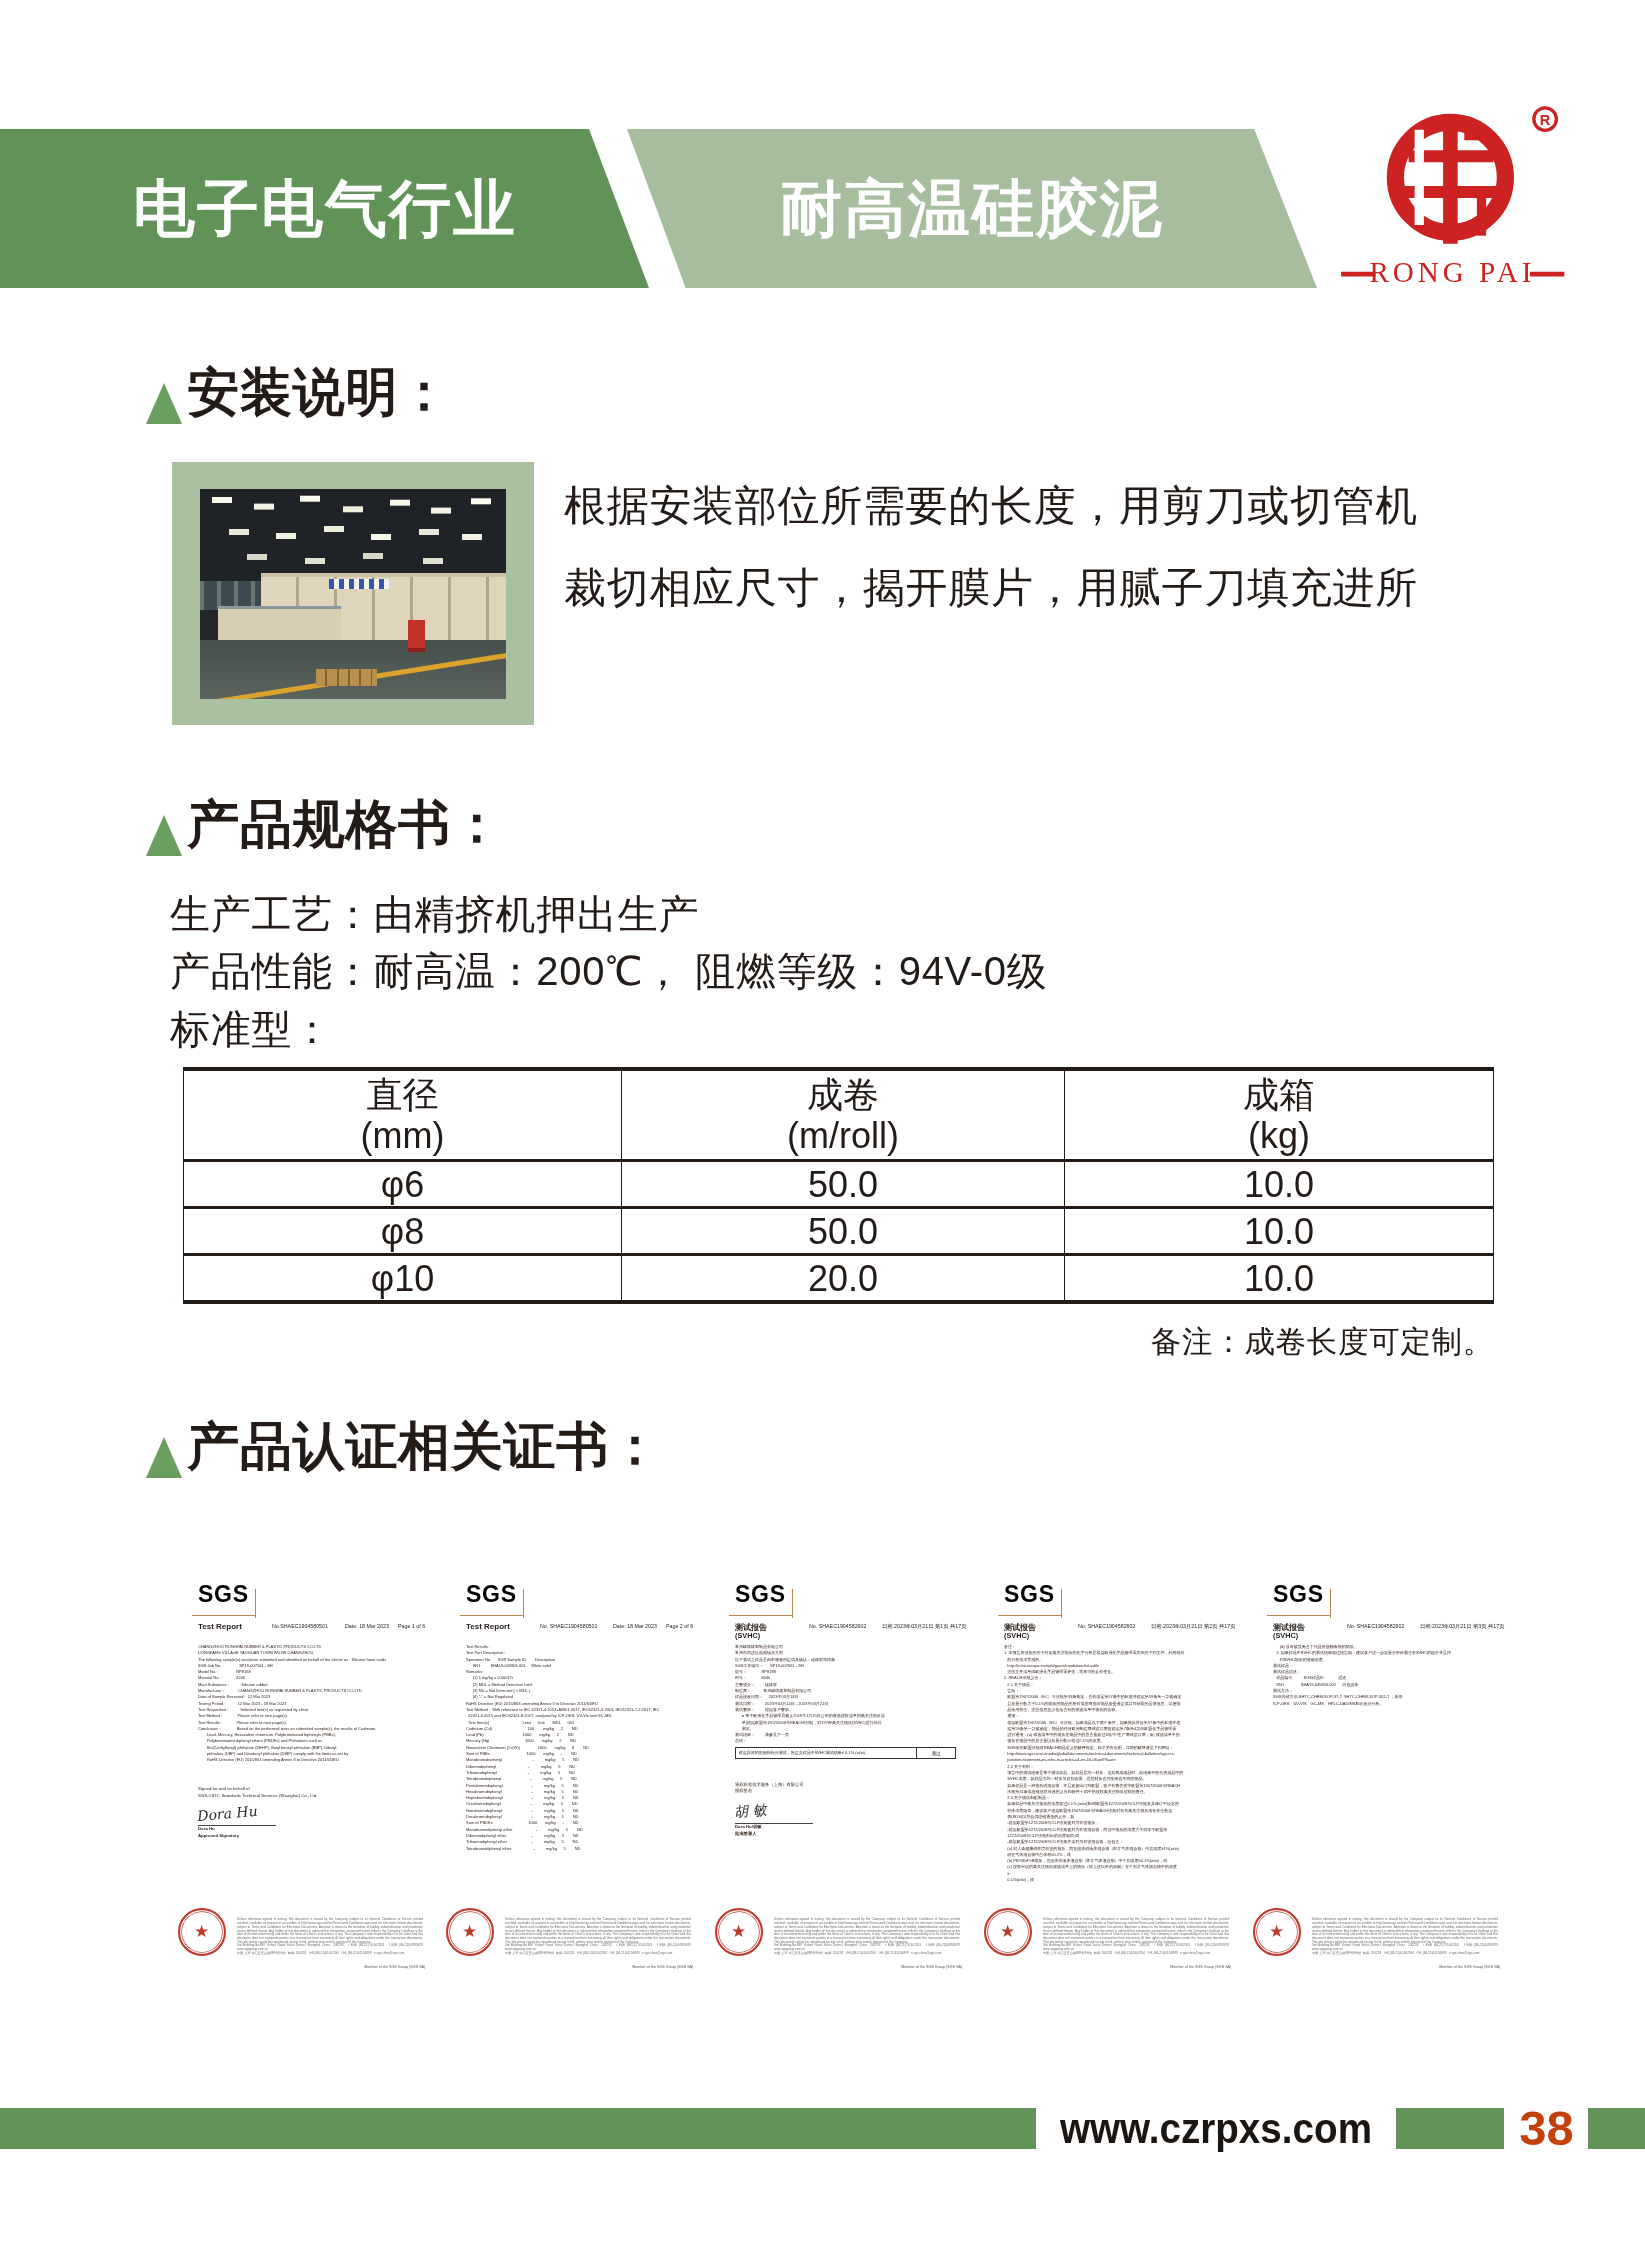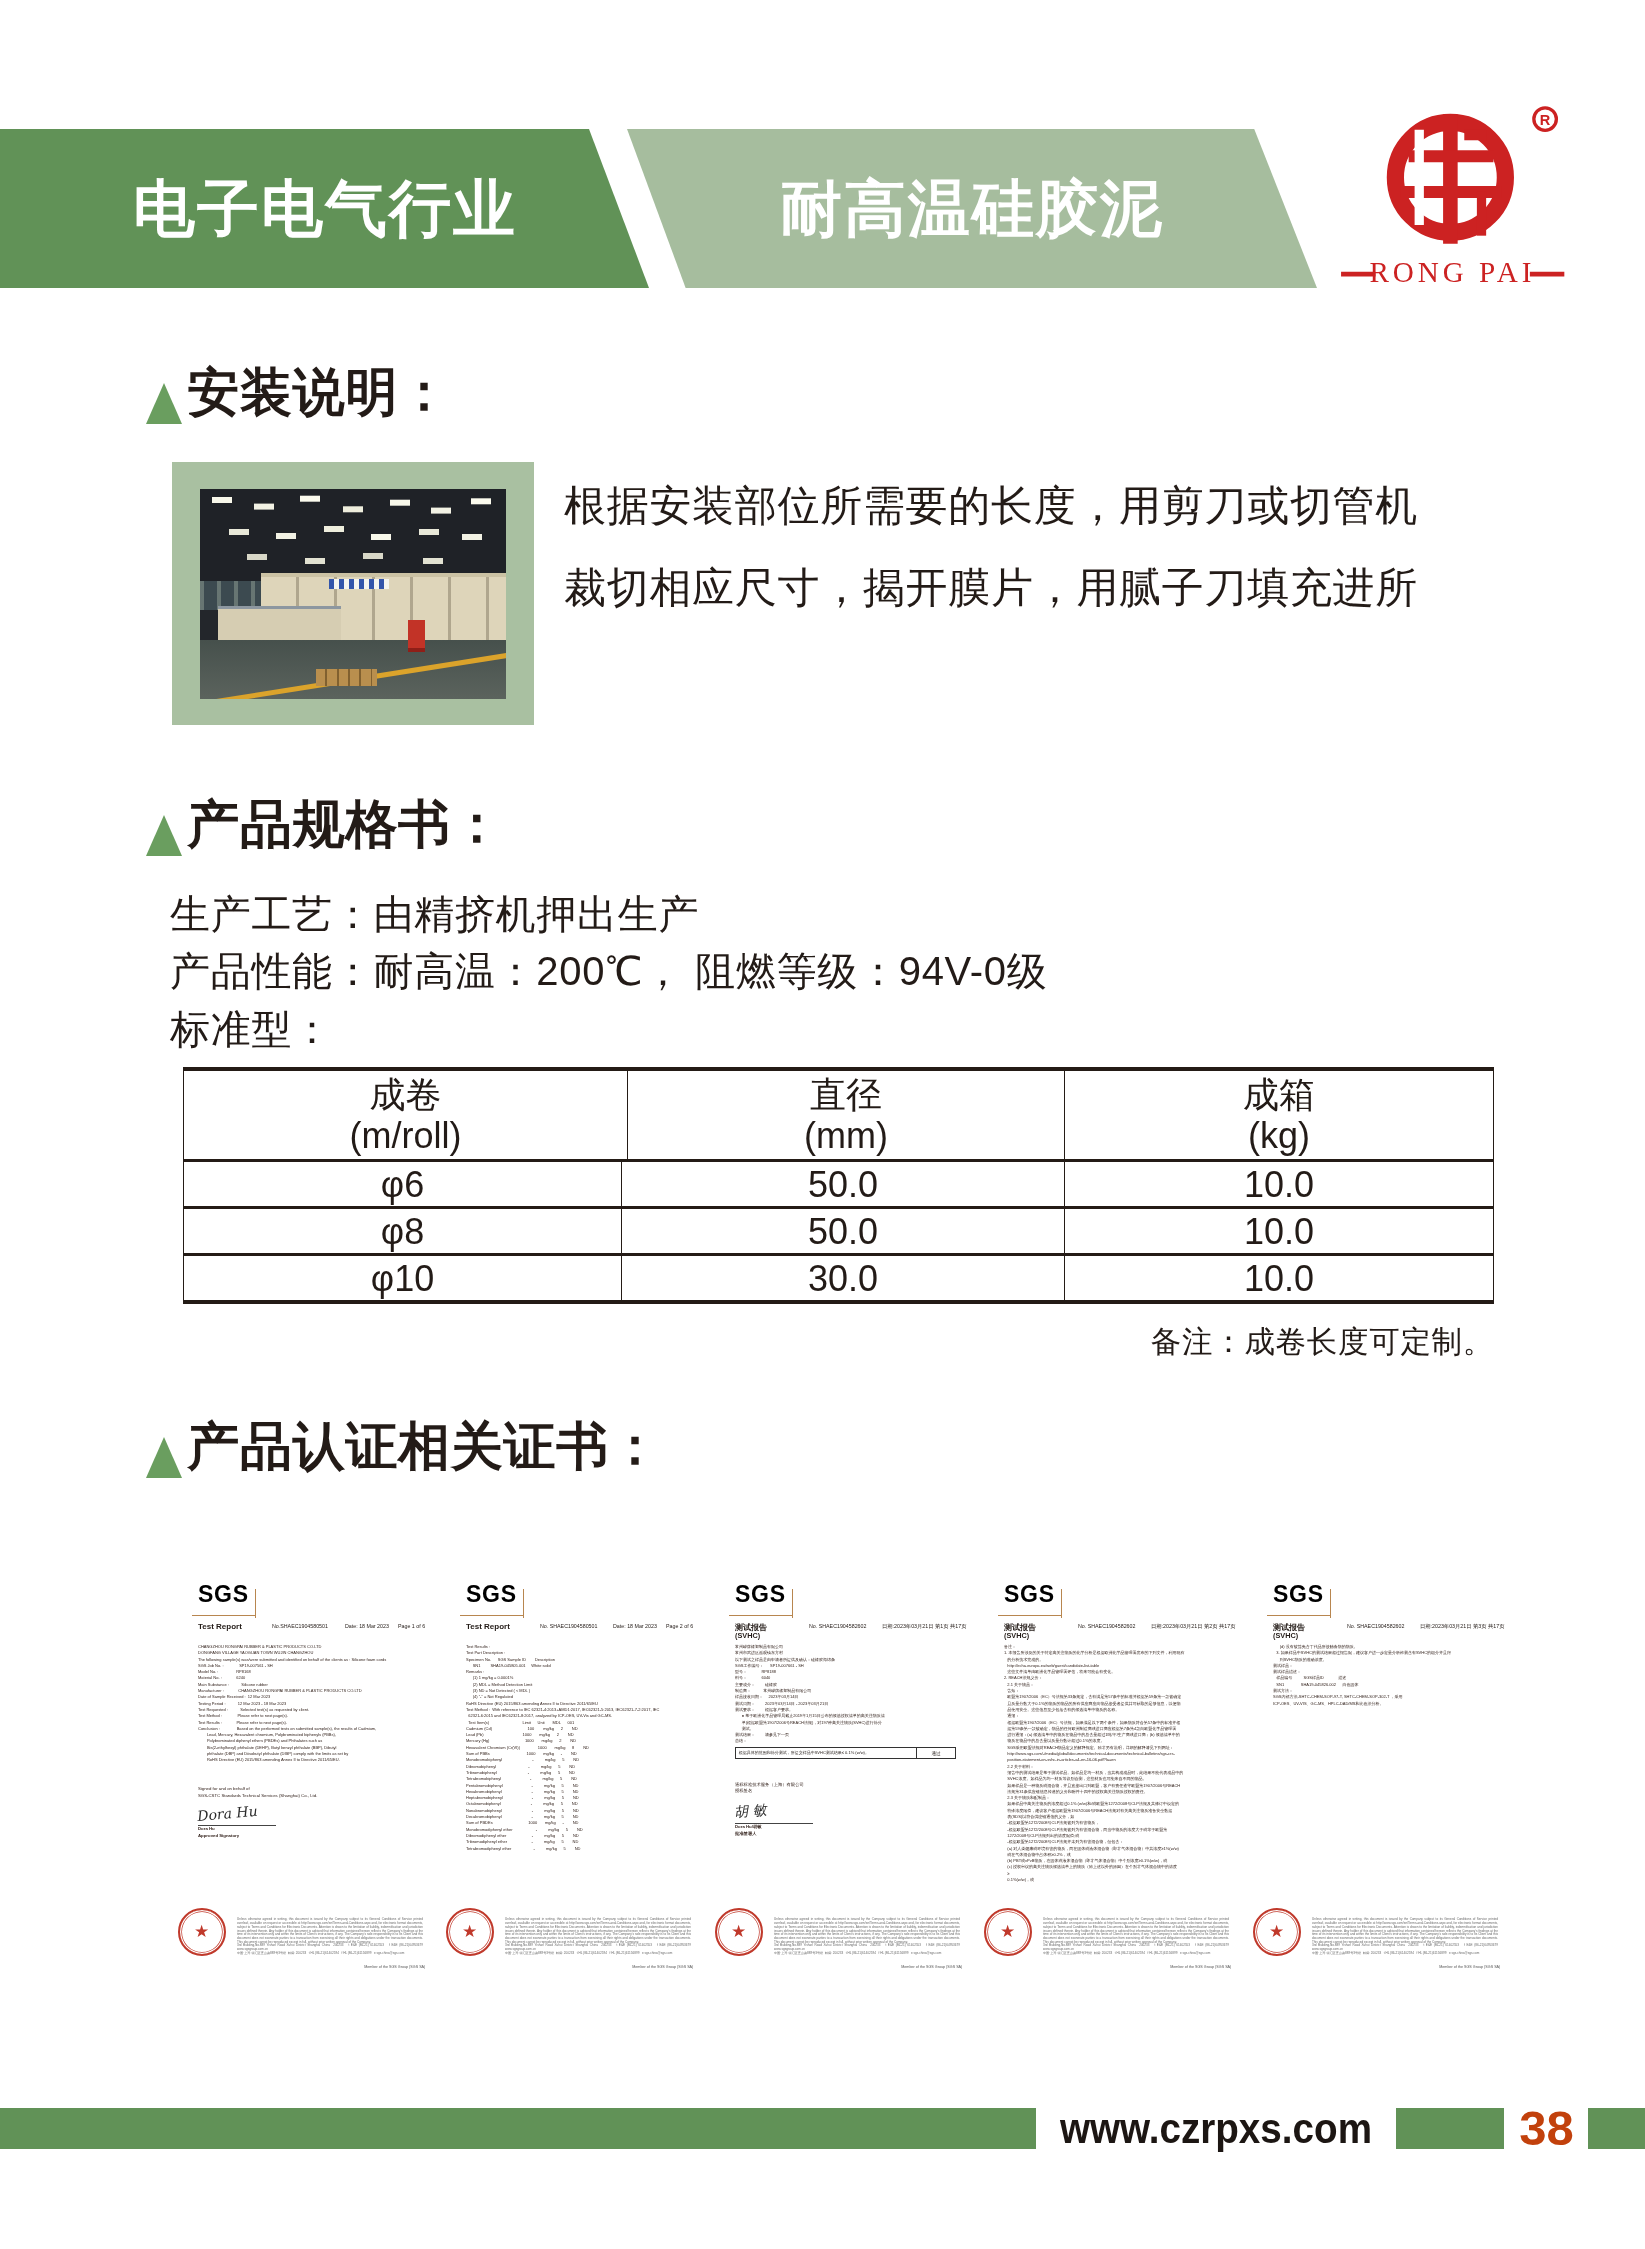--- a/index.html
+++ b/index.html
@@ -166,46 +166,46 @@
   <span class="tri"></span>
   <span class="txt">产品规格书：</span>
 </div>
 
 <div class="spec-line" style="top:887px;">生产工艺：由精挤机押出生产</div>
 <div class="spec-line" style="top:944px;">产品性能：耐高温：200℃， 阻燃等级：94V-0级</div>
 <div class="spec-line" style="top:1002px;">标准型：</div>
 
 <div class="spec-table">
   <div class="t-row t-head">
+    <div class="t-cell c1">
+      <span>直径</span>
+      <span>(mm)</span>
+    </div>
     <div class="t-cell c2">
       <span>成卷</span>
       <span>(m/roll)</span>
-    </div>
-    <div class="t-cell c1">
-      <span>直径</span>
-      <span>(mm)</span>
     </div>
     <div class="t-cell c3">
       <span>成箱</span>
       <span>(kg)</span>
     </div>
   </div>
   <div class="t-row t-body">
     <div class="t-cell c1">φ6</div>
     <div class="t-cell c2">50.0</div>
     <div class="t-cell c3">10.0</div>
   </div>
   <div class="t-row t-body">
     <div class="t-cell c1">φ8</div>
     <div class="t-cell c2">50.0</div>
     <div class="t-cell c3">10.0</div>
   </div>
   <div class="t-row t-body">
     <div class="t-cell c1">φ10</div>
-    <div class="t-cell c2">30.0</div>
+    <div class="t-cell c2">20.0</div>
     <div class="t-cell c3">10.0</div>
   </div>
 </div>
 
 <div class="spec-note">备注：成卷长度可定制。</div>
 
 <div class="sec-title" style="left:146px;top:1412px;">
   <span class="tri"></span>
   <span class="txt">产品认证相关证书：</span>
 </div>

